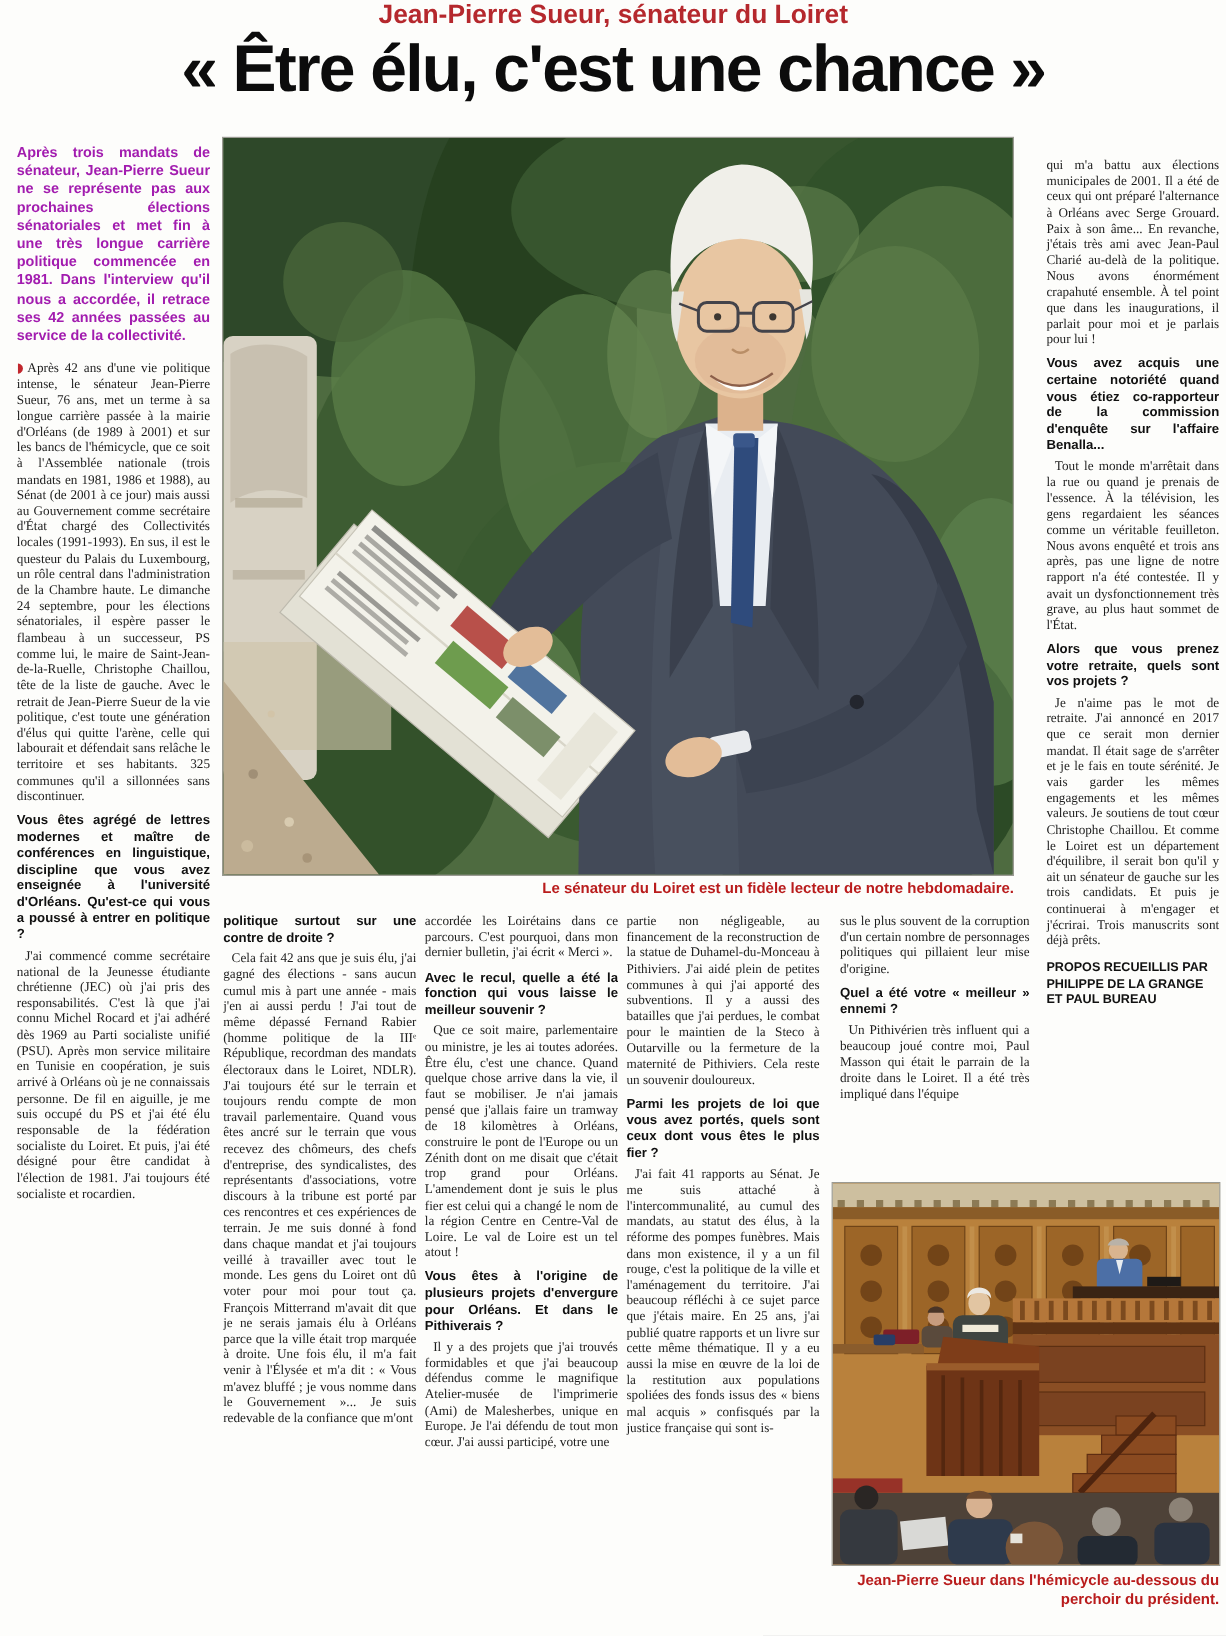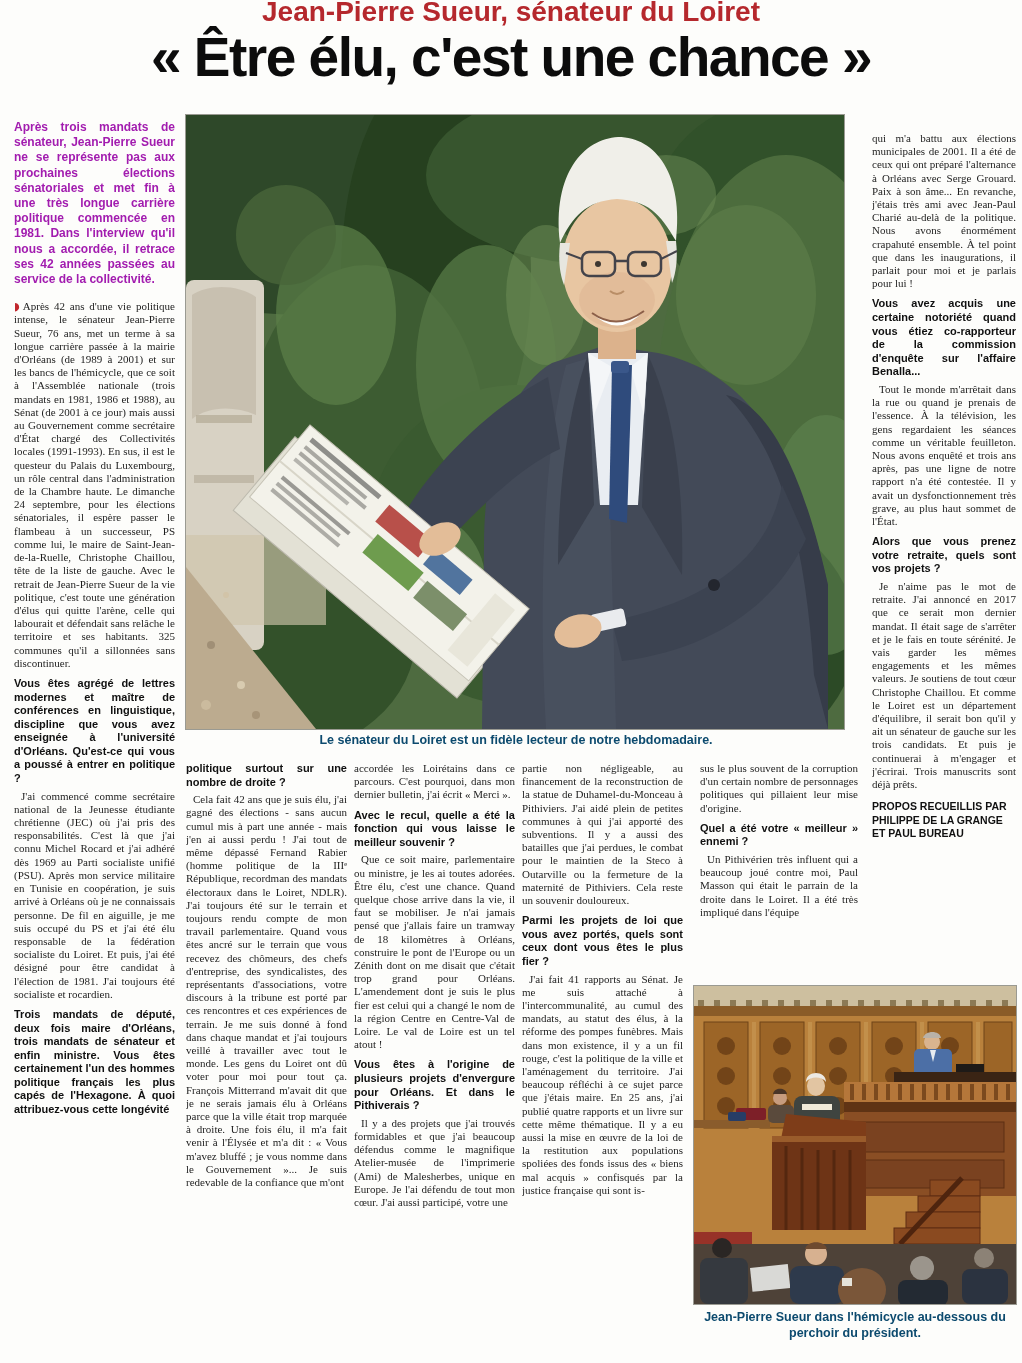--- a/index.html
+++ b/index.html
@@ -5,21 +5,21 @@
   html,body{margin:0;padding:0;background:#e8e8e8;}
   .page{
     position:relative; width:1022px; height:1363px; margin:0 auto;
     background:#fdfdfb; overflow:hidden;
     font-family:"Liberation Serif", serif; color:#1c1c1c;
   }
   
   .header{position:absolute; left:0; top:12; width:1022px; text-align:center;}
   .kicker{
     font-family:"Liberation Sans", sans-serif; font-weight:bold;
-    font-size:28px; line-height:24px; letter-spacing:0;
+    font-size:22px; line-height:24px; letter-spacing:0;
   }
   .headline{
     margin:4px 0 0; font-family:"Liberation Sans", sans-serif;
     font-weight:bold; font-size:55px; line-height:58px;
     letter-spacing:-1.5px; color:#0c0c0c;
   }
   
   .col{position:absolute; overflow:hidden; text-align:justify;}
   .body{
     font-family:"Liberation Serif", serif; font-size:11px; line-height:13.2px;
@@ -40,40 +40,39 @@
   .byline{
     font-family:"Liberation Sans", sans-serif; font-weight:bold;
     font-size:10.5px; line-height:13.5px; text-align:left; color:#111;
     margin-top:9px;
   }
   
   .photo{position:absolute; overflow:hidden; background:#45603a; outline:1px solid #9a9a92;}
   .photo svg{display:block; width:100%; height:100%;}
   .caption{
     position:absolute; font-family:"Liberation Sans", sans-serif;
-    font-weight:bold; font-size:12.5px; line-height:15.5px; color:#0c4a6e;
-    text-align:center;
+    font-weight:bold; font-size:12.5px; line-height:15.5px; color:#b91c1c;
+    text-align:right;
   }
 </style>
 </head>
 <body>
 
 <div class="page">
 
   <div class="header">
     <div class="kicker" id="kicker" style="color: rgb(181, 40, 45);">Jean-Pierre Sueur, sénateur du Loiret</div>
     <h1 class="headline">« Être élu, c'est une chance »</h1>
   </div>
 
   <section class="col" style="left:14px; top:120px; width:161px; height:1236px;">
     <p class="intro">Après trois mandats de sénateur, Jean-Pierre Sueur ne se représente pas aux prochaines élections sénatoriales et met fin à une très longue carrière politique commencée en 1981. Dans l'interview qu'il nous a accordée, il retrace ses 42 années passées au service de la collectivité.</p>
     <p class="body lead-para"><span class="marker">◗</span><span>Après 42 ans d'une vie politique intense, le sénateur Jean-Pierre Sueur, 76 ans, met un terme à sa longue carrière passée à la mairie d'Orléans (de 1989 à 2001) et sur les bancs de l'hémicycle, que ce soit à l'Assemblée nationale (trois mandats en 1981, 1986 et 1988), au Sénat (de 2001 à ce jour) mais aussi au Gouvernement comme secrétaire d'État chargé des Collectivités locales (1991-1993). En sus, il est le questeur du Palais du Luxembourg, un rôle central dans l'administration de la Chambre haute. Le dimanche 24 septembre, pour les élections sénatoriales, il espère passer le flambeau à un successeur, PS comme lui, le maire de Saint-Jean-de-la-Ruelle, Christophe Chaillou, tête de la liste de gauche. Avec le retrait de Jean-Pierre Sueur de la vie politique, c'est toute une génération d'élus qui quitte l'arène, celle qui labourait et défendait sans relâche le territoire et ses habitants. 325 communes qu'il a sillonnées sans discontinuer.</span></p>
     <h3 class="q">Vous êtes agrégé de lettres modernes et maître de conférences en linguistique, discipline que vous avez enseignée à l'université d'Orléans. Qu'est-ce qui vous a poussé à entrer en politique ?</h3>
     <p class="body">J'ai commencé comme secrétaire national de la Jeunesse étudiante chrétienne (JEC) où j'ai pris des responsabilités. C'est là que j'ai connu Michel Rocard et j'ai adhéré dès 1969 au Parti socialiste unifié (PSU). Après mon service militaire en Tunisie en coopération, je suis arrivé à Orléans où je ne connaissais personne. De fil en aiguille, je me suis occupé du PS et j'ai été élu responsable de la fédération socialiste du Loiret. Et puis, j'ai été désigné pour être candidat à l'élection de 1981. J'ai toujours été socialiste et rocardien.</p>
-    <h3 class="q">Trois mandats de député, deux fois maire d'Orléans, trois mandats de sénateur et enfin ministre. Vous êtes certainement l'un des hommes politique français les plus capés de l'Hexagone. À quoi attribuez-vous cette longévité</h3>
   </section>
 
   <figure class="photo" style="left:186px; top:115px; width:658px; height:614px; margin:0;">
     <svg viewBox="0 0 658 614" preserveAspectRatio="none">
       <rect x="0" y="0" width="658" height="614" fill="#4e6b40"></rect>
 
       <ellipse cx="120" cy="70" rx="270" ry="130" fill="#2e4829"></ellipse>
       <ellipse cx="250" cy="160" rx="95" ry="210" fill="#26401f"></ellipse>
       <ellipse cx="420" cy="60" rx="180" ry="90" fill="#37552e"></ellipse>
       <ellipse cx="610" cy="90" rx="140" ry="110" fill="#31512a"></ellipse>
@@ -168,21 +167,21 @@
         <rect x="404" y="500" width="34" height="18" rx="4" fill="#e9ebee" transform="rotate(-12 404 500)"></rect>
         <ellipse cx="392" cy="516" rx="24" ry="16" transform="rotate(-16 392 516)" fill="#e3bd98"></ellipse>
 
         <circle cx="528" cy="470" r="6" fill="#23262e"></circle>
       </g>
     </svg>
   </figure>
   <div class="caption" style="left:187px; top:733px; width:658px;">Le sénateur du Loiret est un fidèle lecteur de notre hebdomadaire.</div>
 
   <section class="col" style="left:186px; top:762px; width:161px; height:596px;">
-    <h3 class="q" style="margin-top:0;">politique surtout sur une nombre de droite ?</h3>
+    <h3 class="q" style="margin-top:0;">politique surtout sur une contre de droite ?</h3>
     <p class="body">Cela fait 42 ans que je suis élu, j'ai gagné des élections - sans aucun cumul mis à part une année - mais j'en ai aussi perdu ! J'ai tout de même dépassé Fernand Rabier (homme politique de la IIIᵉ République, recordman des mandats électoraux dans le Loiret, NDLR). J'ai toujours été sur le terrain et toujours rendu compte de mon travail parlementaire. Quand vous êtes ancré sur le terrain que vous recevez des chômeurs, des chefs d'entreprise, des syndicalistes, des représentants d'associations, votre discours à la tribune est porté par ces rencontres et ces expériences de terrain. Je me suis donné à fond dans chaque mandat et j'ai toujours veillé à travailler avec tout le monde. Les gens du Loiret ont dû voter pour moi pour tout ça. François Mitterrand m'avait dit que je ne serais jamais élu à Orléans parce que la ville était trop marquée à droite. Une fois élu, il m'a fait venir à l'Élysée et m'a dit : « Vous m'avez bluffé ; je vous nomme dans le Gouvernement »... Je suis redevable de la confiance que m'ont</p>
   </section>
 
   <section class="col" style="left:354px; top:762px; width:161px; height:596px;">
     <p class="body nofirst" style="margin-top:0;">accordée les Loirétains dans ce parcours. C'est pourquoi, dans mon dernier bulletin, j'ai écrit « Merci ».</p>
     <h3 class="q">Avec le recul, quelle a été la fonction qui vous laisse le meilleur souvenir ?</h3>
     <p class="body">Que ce soit maire, parlementaire ou ministre, je les ai toutes adorées. Être élu, c'est une chance. Quand quelque chose arrive dans la vie, il faut se mobiliser. Je n'ai jamais pensé que j'allais faire un tramway de 18 kilomètres à Orléans, construire le pont de l'Europe ou un Zénith dont on me disait que c'était trop grand pour Orléans. L'amendement dont je suis le plus fier est celui qui a changé le nom de la région Centre en Centre-Val de Loire. Le val de Loire est un tel atout !</p>
     <h3 class="q">Vous êtes à l'origine de plusieurs projets d'envergure pour Orléans. Et dans le Pithiverais ?</h3>
     <p class="body">Il y a des projets que j'ai trouvés formidables et que j'ai beaucoup défendus comme le magnifique Atelier-musée de l'imprimerie (Ami) de Malesherbes, unique en Europe. Je l'ai défendu de tout mon cœur. J'ai aussi participé, votre une</p>
   </section>

